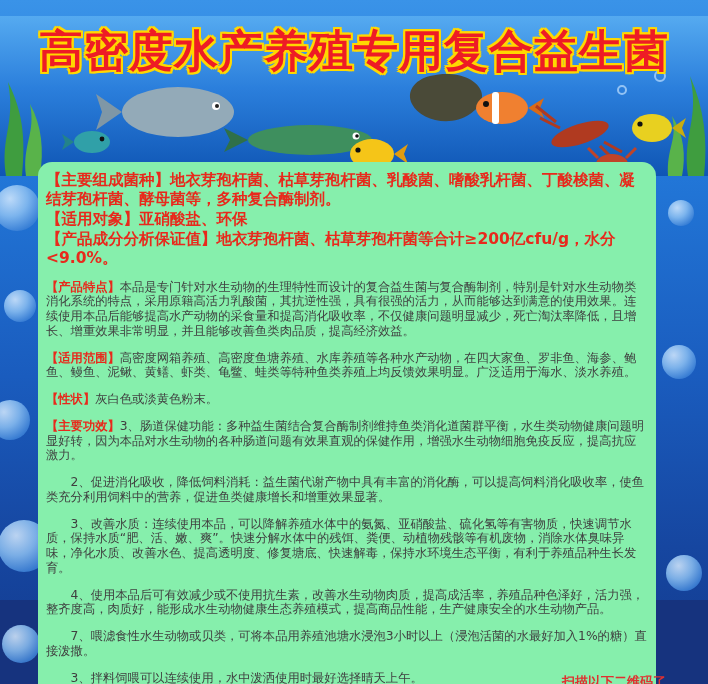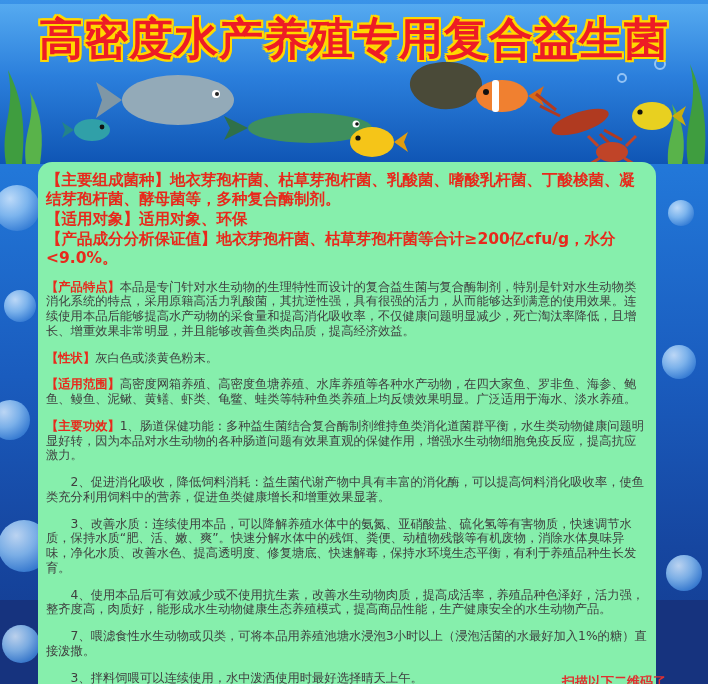--- a/index.html
+++ b/index.html
@@ -10,21 +10,21 @@
   .sea-bg{position:absolute;inset:0;
     background:linear-gradient(180deg,#3a93e8 0%,#2277d8 25%,#1a5cbe 55%,#1646a0 80%,#123a8e 100%);}
   .corner{position:absolute;background:#16337e;}
   .corner.bl{left:0;top:600px;width:38px;height:84px;}
   .corner.br{left:652px;top:600px;width:56px;height:84px;}
   .bubble{position:absolute;border-radius:50%;
     background:radial-gradient(circle at 35% 30%,#d8ecff 0%,#8cc0f2 40%,#3f84d8 75%,#2a66bc 100%);
     opacity:.85;}
 
   
-  .banner{position:absolute;left:0;top:4px;width:708px;height:160px;overflow:hidden;
+  .banner{position:absolute;left:0;top:16px;width:708px;height:160px;overflow:hidden;
     background:linear-gradient(180deg,#55aaf0 0%,#2b7fdc 45%,#0f55b4 100%);}
   .banner svg{position:absolute;left:0;top:0;}
   .title{position:absolute;top:6px;left:0;width:100%;text-align:center;
     font-size:44px;font-weight:bold;color:#ee1c25;letter-spacing:1px;white-space:nowrap;
     text-shadow:-2px -2px 0 #ffd800,2px -2px 0 #ffd800,-2px 2px 0 #ffd800,2px 2px 0 #ffd800,
                 0 -2px 0 #ffd800,0 2px 0 #ffd800,-2px 0 0 #ffd800,2px 0 0 #ffd800;}
   .net-weight{position:absolute;right:16px;bottom:2px;font-size:30px;font-weight:bold;
     font-style:italic;color:#e8131c;letter-spacing:1px;
     text-shadow:-2px -2px 0 #fff,2px -2px 0 #fff,-2px 2px 0 #fff,2px 2px 0 #fff,
                 0 -2px 0 #fff,0 2px 0 #fff,-2px 0 0 #fff,2px 0 0 #fff;}
@@ -121,30 +121,30 @@
         <path d="M598,142 L588,132 M626,142 L636,132 M600,154 L590,160 M624,154 L634,160" stroke="#c04428" stroke-width="3" fill="none"></path>
       </g>
     </svg>
     <div class="title">高密度水产养殖专用复合益生菌</div>
   </div>
 
   <div class="panel">
 
     <div class="sec1">
       <p><span class="hdr">【主要组成菌种】</span><span>地衣芽孢杆菌、枯草芽孢杆菌、乳酸菌、嗜酸乳杆菌、丁酸梭菌、凝结芽孢杆菌、酵母菌等，多种复合酶制剂。</span></p>
-      <p><span class="hdr">【适用对象】</span><span>适用对象、环保</span></p>
+      <p><span class="hdr">【适用对象】</span><span>亚硝酸盐、环保</span></p>
       <p><span class="hdr">【产品成分分析保证值】</span><span>地衣芽孢杆菌、枯草芽孢杆菌等合计≥200亿cfu/g，水分&lt;9.0%。</span></p>
     </div>
 
     <div class="body">
       <p><span class="hdr">【产品特点】</span><span>本品是专门针对水生动物的生理特性而设计的复合益生菌与复合酶制剂，特别是针对水生动物类消化系统的特点，采用原籍高活力乳酸菌，其抗逆性强，具有很强的活力，从而能够达到满意的使用效果。连续使用本品后能够提高水产动物的采食量和提高消化吸收率，不仅健康问题明显减少，死亡淘汰率降低，且增长、增重效果非常明显，并且能够改善鱼类肉品质，提高经济效益。</span></p>
+      <p><span class="hdr">【适用范围】</span><span>高密度网箱养殖、高密度鱼塘养殖、水库养殖等各种水产动物，在四大家鱼、罗非鱼、海参、鲍鱼、鳗鱼、泥鳅、黄鳝、虾类、龟鳖、蛙类等特种鱼类养殖上均反馈效果明显。广泛适用于海水、淡水养殖。</span></p>
       <p><span class="hdr">【性状】</span><span>灰白色或淡黄色粉末。</span></p>
-      <p><span class="hdr">【适用范围】</span><span>高密度网箱养殖、高密度鱼塘养殖、水库养殖等各种水产动物，在四大家鱼、罗非鱼、海参、鲍鱼、鳗鱼、泥鳅、黄鳝、虾类、龟鳖、蛙类等特种鱼类养殖上均反馈效果明显。广泛适用于海水、淡水养殖。</span></p>
 
-      <p><span class="hdr">【主要功效】</span><span>1、肠道保健功能：多种益生菌结合复合酶制剂维持鱼类消化道菌群平衡，水生类动物健康问题明显好转，因为本品对水生动物的各种肠道问题有效果直观的保健作用，增强水生动物细胞免疫反应，提高抗应激力。</span></p>
+      <p><span class="hdr">【主要功效】</span><span>3、肠道保健功能：多种益生菌结合复合酶制剂维持鱼类消化道菌群平衡，水生类动物健康问题明显好转，因为本品对水生动物的各种肠道问题有效果直观的保健作用，增强水生动物细胞免疫反应，提高抗应激力。</span></p>
       <p class="indent">2、促进消化吸收，降低饲料消耗：益生菌代谢产物中具有丰富的消化酶，可以提高饲料消化吸收率，使鱼类充分利用饲料中的营养，促进鱼类健康增长和增重效果显著。</p>
       <p class="indent">3、改善水质：连续使用本品，可以降解养殖水体中的氨氮、亚硝酸盐、硫化氢等有害物质，快速调节水质，保持水质“肥、活、嫩、爽”。快速分解水体中的残饵、粪便、动植物残骸等有机废物，消除水体臭味异味，净化水质、改善水色、提高透明度、修复塘底、快速解毒，保持水环境生态平衡，有利于养殖品种生长发育。</p>
       <p class="indent">4、使用本品后可有效减少或不使用抗生素，改善水生动物肉质，提高成活率，养殖品种色泽好，活力强，整齐度高，肉质好，能形成水生动物健康生态养殖模式，提高商品性能，生产健康安全的水生动物产品。</p>
 
       <p class="indent">7、喂滤食性水生动物或贝类，可将本品用养殖池塘水浸泡3小时以上（浸泡活菌的水最好加入1%的糖）直接泼撒。</p>
       <p class="indent">3、拌料饲喂可以连续使用，水中泼洒使用时最好选择晴天上午。</p>
       <p class="indent">4、加入饲料中的用量：摄食量正常时每500公斤饲料使用本品1包（500g），摄食量低时、水质比较恶化时、部分发病等情况时，每200-300公斤饲料使用本品1包（龟鳖养殖建议长期此用量）。</p>
 
     </div>
 

